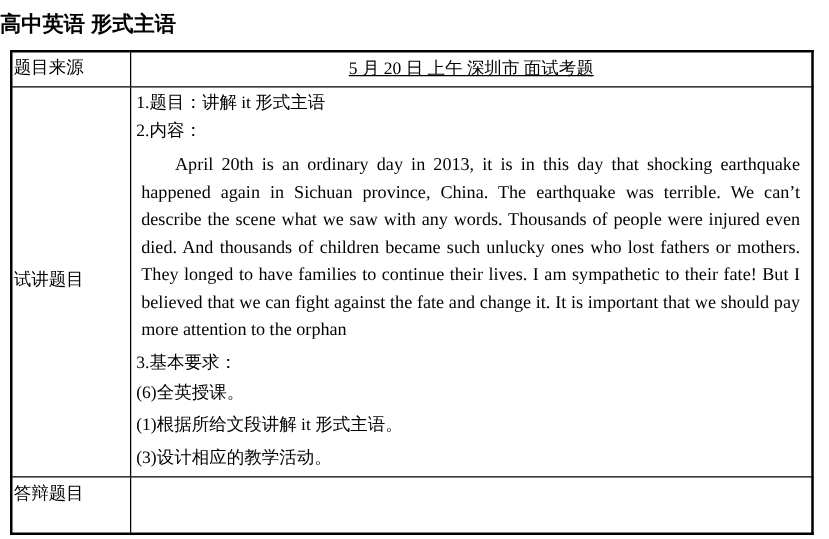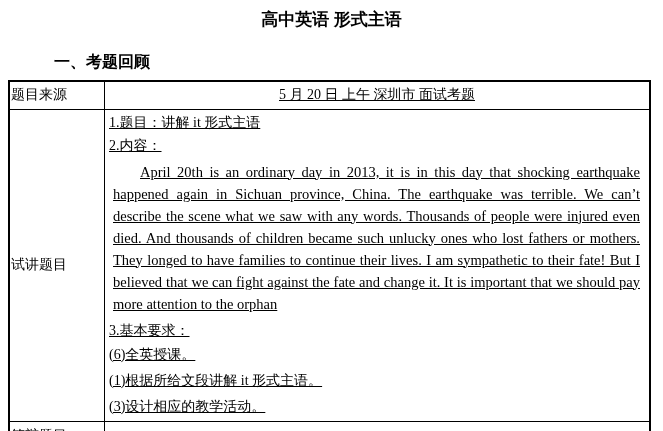--- a/index.html
+++ b/index.html
@@ -9,21 +9,20 @@
     color: #000000;
   }
   body {
     width: 663px;
     height: 431px;
     overflow: hidden;
     font-family: "Liberation Serif", "DejaVu Serif", serif;
   }
   .doc-title {
     margin: 8px 0 0 0;
-    text-align: center;
     font-family: "Liberation Sans", "DejaVu Sans", sans-serif;
     font-size: 17px;
     font-weight: bold;
     line-height: 24px;
   }
   .section-heading {
     margin: 19px 0 0 54px;
     font-family: "Liberation Sans", "DejaVu Sans", sans-serif;
     font-size: 16px;
     font-weight: bold;
@@ -55,21 +54,20 @@
   .defense-row { height: 46px; }
   .value-cell-center {
     text-align: center;
     vertical-align: middle;
     font-size: 14px;
     text-decoration: underline;
   }
   .content-cell {
     vertical-align: top;
     padding: 1px 5px 1px 4px;
-    text-decoration: underline;
   }
   .cn-line {
     font-size: 14px;
     line-height: 23px;
   }
   .en-paragraph {
     margin: 4px;
     font-size: 14.5px;
     line-height: 22px;
     text-align: justify;
@@ -80,21 +78,20 @@
     line-height: 26px;
   }
 </style>
 </head>
 <body>
 
 <div>
 
   <h1 class="doc-title">高中英语 形式主语</h1>
 
-  <h2 class="section-heading">一、考题回顾</h2>
 
   <table class="exam-table">
     <tbody>
       <tr class="source-row">
         <td class="label-cell">题目来源</td>
         <td class="value-cell-center">5 月 20 日 上午 深圳市 面试考题</td>
       </tr>
 
       <tr class="trial-row">
         <td class="label-cell">试讲题目</td>

